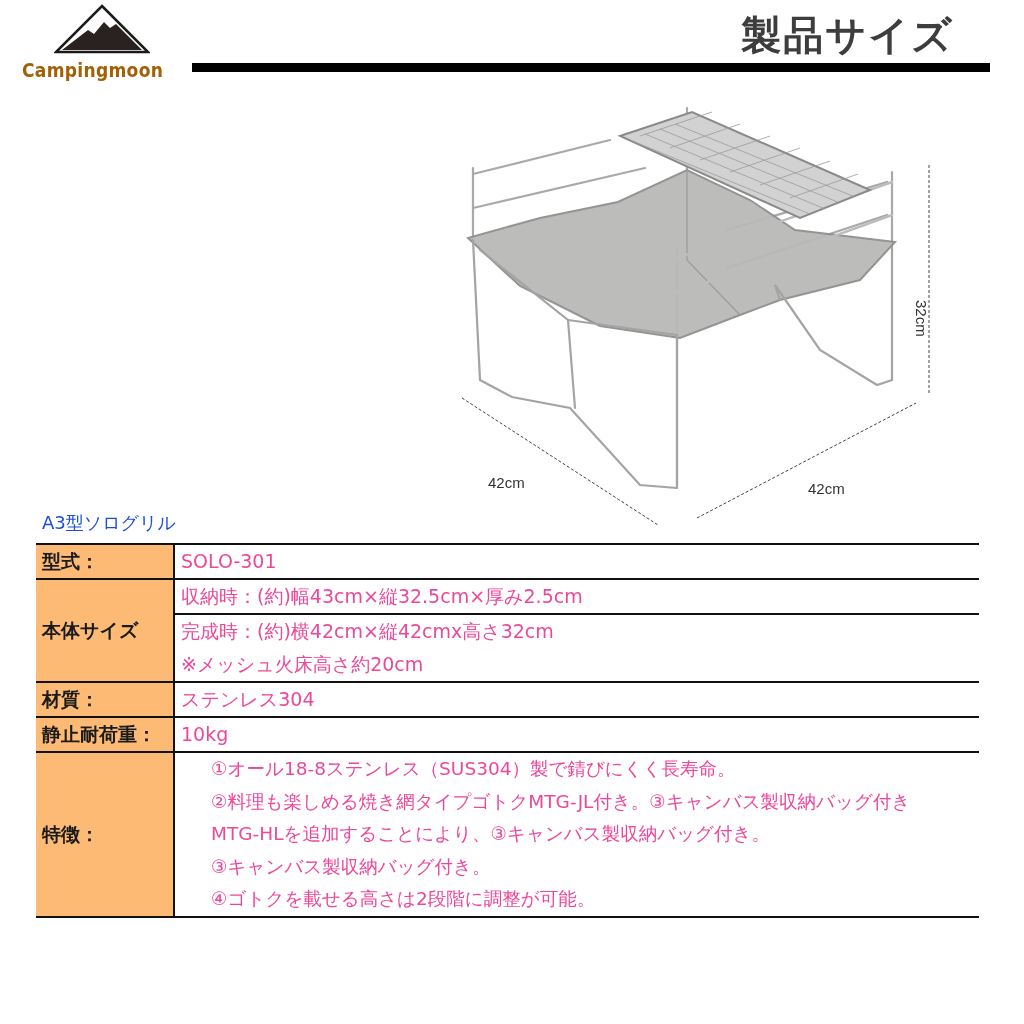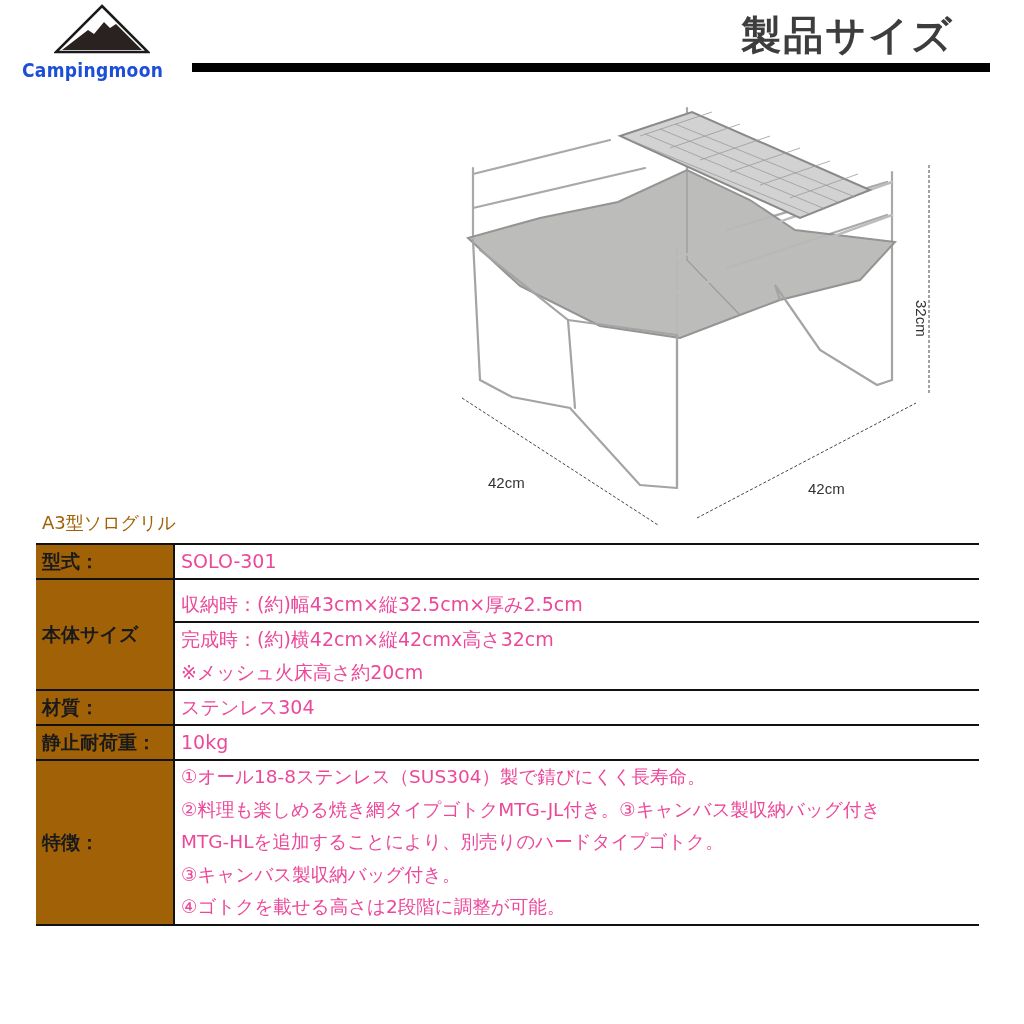--- a/index.html
+++ b/index.html
@@ -6,54 +6,54 @@
   body {
     width: 1024px; height: 1024px; position: relative; overflow: hidden;
     font-family: "DejaVu Sans", "Liberation Sans", sans-serif;
     color: #222;
   }
   .logo { position: absolute; left: 22px; top: 4px; width: 160px; height: 80px; }
   .logo svg { position: absolute; left: 32px; top: 0; }
   .logo-text {
     position: absolute; left: 0; top: 55px; width: 160px;
     font-family: "DejaVu Sans Condensed", "DejaVu Sans", sans-serif;
-    font-weight: bold; font-size: 19px; letter-spacing: 0.3px; color: #1d4ed8;
+    font-weight: bold; font-size: 19px; letter-spacing: 0.3px; color: #a16207;
   }
   .header-bar {
     position: absolute; left: 192px; top: 63px; width: 798px; height: 9px;
     background: #000;
   }
   .page-title {
     position: absolute; right: 70px; top: 8px;
     font-weight: bold; font-size: 40px; color: #3d3d3d; letter-spacing: 2px;
   }
   .figure { position: absolute; left: 440px; top: 90px; width: 560px; height: 440px; }
   .dim-label { position: absolute; font-size: 15px; color: #333; font-family: "Liberation Sans", sans-serif; }
   .dim-left { left: 48px; top: 384px; }
   .dim-right { left: 368px; top: 390px; }
   .dim-height { left: 490px; top: 210px; transform: rotate(90deg); transform-origin: left top; }
   .product-name {
-    position: absolute; left: 42px; top: 511px; font-size: 18px; color: #a16207;
+    position: absolute; left: 42px; top: 511px; font-size: 18px; color: #1d4ed8;
   }
   table.spec {
     position: absolute; left: 36px; top: 543px; width: 943px;
     border-collapse: collapse; font-size: 19px;
   }
   table.spec td {
     border-top: 2px solid #111; border-bottom: 2px solid #111;
     padding: 0 6px; vertical-align: middle; line-height: 33px;
   }
   table.spec td.label {
-    width: 125px; background: #a16207; font-weight: bold; color: #1a1a1a;
+    width: 125px; background: #fdba74; font-weight: bold; color: #1a1a1a;
     border-right: 2px solid #111; padding-left: 6px; font-size: 19px;
   }
   table.spec td.value { color: #ec4899; }
   .subrow { display: block; line-height: 33px; }
   .subrow.sep { border-bottom: 2px solid #111; margin: 0 -6px; padding: 0 6px; }
-  .features .subrow { font-size: 18.5px; line-height: 32.5px; }
+  .features .subrow { font-size: 18.5px; line-height: 32.5px; margin-left: 30px; }
 </style>
 </head>
 <body>
 
 <div class="logo">
   <svg width="96" height="50" viewBox="0 0 96 50">
     <polygon points="48,2 94,48 2,48" fill="none" stroke="#1a1a1a" stroke-width="2.5"></polygon>
     <polygon points="8,46 34,26 40,30 50,18 56,24 62,20 88,46" fill="#2a2220"></polygon>
   </svg>
   <div class="logo-text">Campingmoon</div>
@@ -125,38 +125,38 @@
 <div class="product-name">A3型ソログリル</div>
 
 <table class="spec">
   <tbody>
       <tr>
     <td class="label">型式：</td>
     <td class="value">SOLO-301</td>
   </tr>
   <tr>
     <td class="label">本体サイズ</td>
-    <td class="value" style="padding-top:8px;padding-bottom:0;">
+    <td class="value" style="padding-top:0;padding-bottom:0;">
       <span class="subrow sep">収納時：(約)幅43cm×縦32.5cm×厚み2.5cm</span>
       <span class="subrow">完成時：(約)横42cm×縦42cmx高さ32cm</span>
       <span class="subrow">※メッシュ火床高さ約20cm</span>
     </td>
   </tr>
   <tr>
     <td class="label">材質：</td>
     <td class="value">ステンレス304</td>
   </tr>
   <tr>
     <td class="label">静止耐荷重：</td>
     <td class="value">10kg</td>
   </tr>
   <tr>
     <td class="label">特徴：</td>
     <td class="value features">
       <span class="subrow">①オール18-8ステンレス（SUS304）製で錆びにくく長寿命。</span>
       <span class="subrow">②料理も楽しめる焼き網タイプゴトクMTG-JL付き。③キャンバス製収納バッグ付き</span>
-      <span class="subrow">MTG-HLを追加することにより、別売りのハードタイプゴトク。</span>
+      <span class="subrow">MTG-HLを追加することにより、③キャンバス製収納バッグ付き。</span>
       <span class="subrow">③キャンバス製収納バッグ付き。</span>
       <span class="subrow">④ゴトクを載せる高さは2段階に調整が可能。</span>
     </td>
   </tr>
 </tbody>
   </table>
 
 </body></html>

